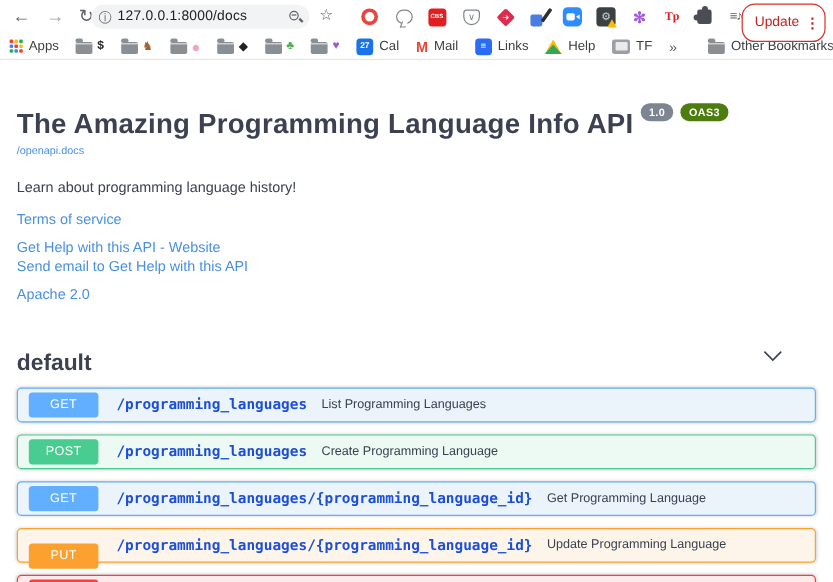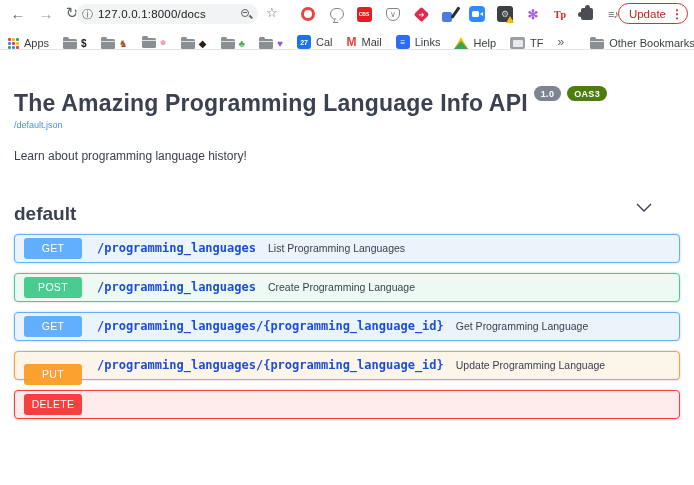--- a/index.html
+++ b/index.html
@@ -43,27 +43,27 @@
   .gearsq .warn { position:absolute; right:-1px; bottom:-1px; width:0; height:0;
                   border-left:4px solid transparent; border-right:4px solid transparent; border-bottom:7px solid #fbbc04; }
   .flower { color:#a35ddb; font-size:13px; font-weight:bold; }
   .tp { color:#e02020; font-weight:bold; font-size:10px; font-family:"Liberation Serif", serif; }
   .puzzle { position:relative; width:12px; height:12px; background:#4a4d51; border-radius:2px; }
   .puzzle::before { content:""; position:absolute; top:-3px; left:3.5px; width:5px; height:5px; background:#4a4d51; border-radius:50%; }
   .puzzle::after { content:""; position:absolute; left:-3px; top:3.5px; width:5px; height:5px; background:#4a4d51; border-radius:50%; }
   .playlist { color:#5f6368; font-size:11px; letter-spacing:-1px; }
   .avatar { width:18px; height:18px; border-radius:50%;
             background:radial-gradient(circle at 35% 35%, #e8b6a8 0 35%, #7d5a52 36% 70%, #2e2326 71%); }
-  .update-pill { position:absolute; right:6px; top:3px; height:21px; border:1.5px solid #d93025; border-radius:11px;
+  .update-pill { position:absolute; right:6px; top:3px; height:32px; border:1.5px solid #d93025; border-radius:11px;
                  display:flex; align-items:center; padding:0 4px 0 10px; cursor:pointer; background:#fff; }
   .update-pill .label { color:#c5221f; font-size:11.5px; margin-right:5px; }
   .update-pill .kebab { color:#c5221f; font-size:12px; font-weight:bold; }
 
   
-  .bookmarks { height:22px; display:flex; align-items:flex-end; padding:0 8px; border-bottom:1px solid #e4e6e8; background:#fff; }
+  .bookmarks { height:22px; display:flex; align-items:center; padding:0 8px; border-bottom:1px solid #e4e6e8; background:#fff; }
   .bm { display:flex; align-items:center; margin-right:14px; cursor:pointer; white-space:nowrap; }
   .bm .lbl { font-size:11px; color:#3c4043; margin-left:5px; }
   .appsgrid { display:grid; grid-template-columns:repeat(3,3px); grid-gap:1px; }
   .appsgrid i { width:3px; height:3px; border-radius:1px; }
   .folder { position:relative; width:14px; height:10px; background:#8a8f94; border-radius:1.5px; margin-top:2px; }
   .folder::before { content:""; position:absolute; top:-2.5px; left:0; width:6px; height:3px; background:#8a8f94; border-radius:1.5px 1.5px 0 0; }
   .folder::after { content:""; position:absolute; top:1.5px; left:0; right:0; height:1.2px; background:#fff; opacity:.7; }
   .bm .emo { font-size:10px; margin-left:4px; }
   .calico { width:14px; height:14px; background:#1a73e8; border-radius:3px; color:#fff; font-size:7px; font-weight:bold;
             display:flex; align-items:center; justify-content:center; }
@@ -249,24 +249,30 @@
   </div>
   <div class="bmsep"></div>
   <div class="bm" style="margin-right:0;">
     <span class="folder"></span>
     <span class="lbl">Other Bookmarks</span>
   </div>
 </div>
 
 <div class="page">
   <h1 class="api-title"><span>The Amazing Programming Language Info API</span><span class="badge ver">1.0</span><span class="badge oas">OAS3</span></h1>
-  <a class="spec-link">/default.json</a>
+  <a class="spec-link">/openapi.docs</a>
 
   <div class="desc">Learn about programming language history!</div>
 
+  <div class="links">
+    <a class="l0">Terms of service</a>
+    <a class="l1">Get Help with this API - Website</a>
+    <a class="l2">Send email to Get Help with this API</a>
+    <a class="l3">Apache 2.0</a>
+  </div>
 
   <div class="section-head">
     <span class="name">default</span>
     <svg class="chev" viewBox="0 0 16 10">
       <polyline points="1,1 8,8 15,1" fill="none" stroke="#3b4151" stroke-width="1.4"></polyline>
     </svg>
   </div>
 
   <div class="opblocks">
     <div class="opblock get">

